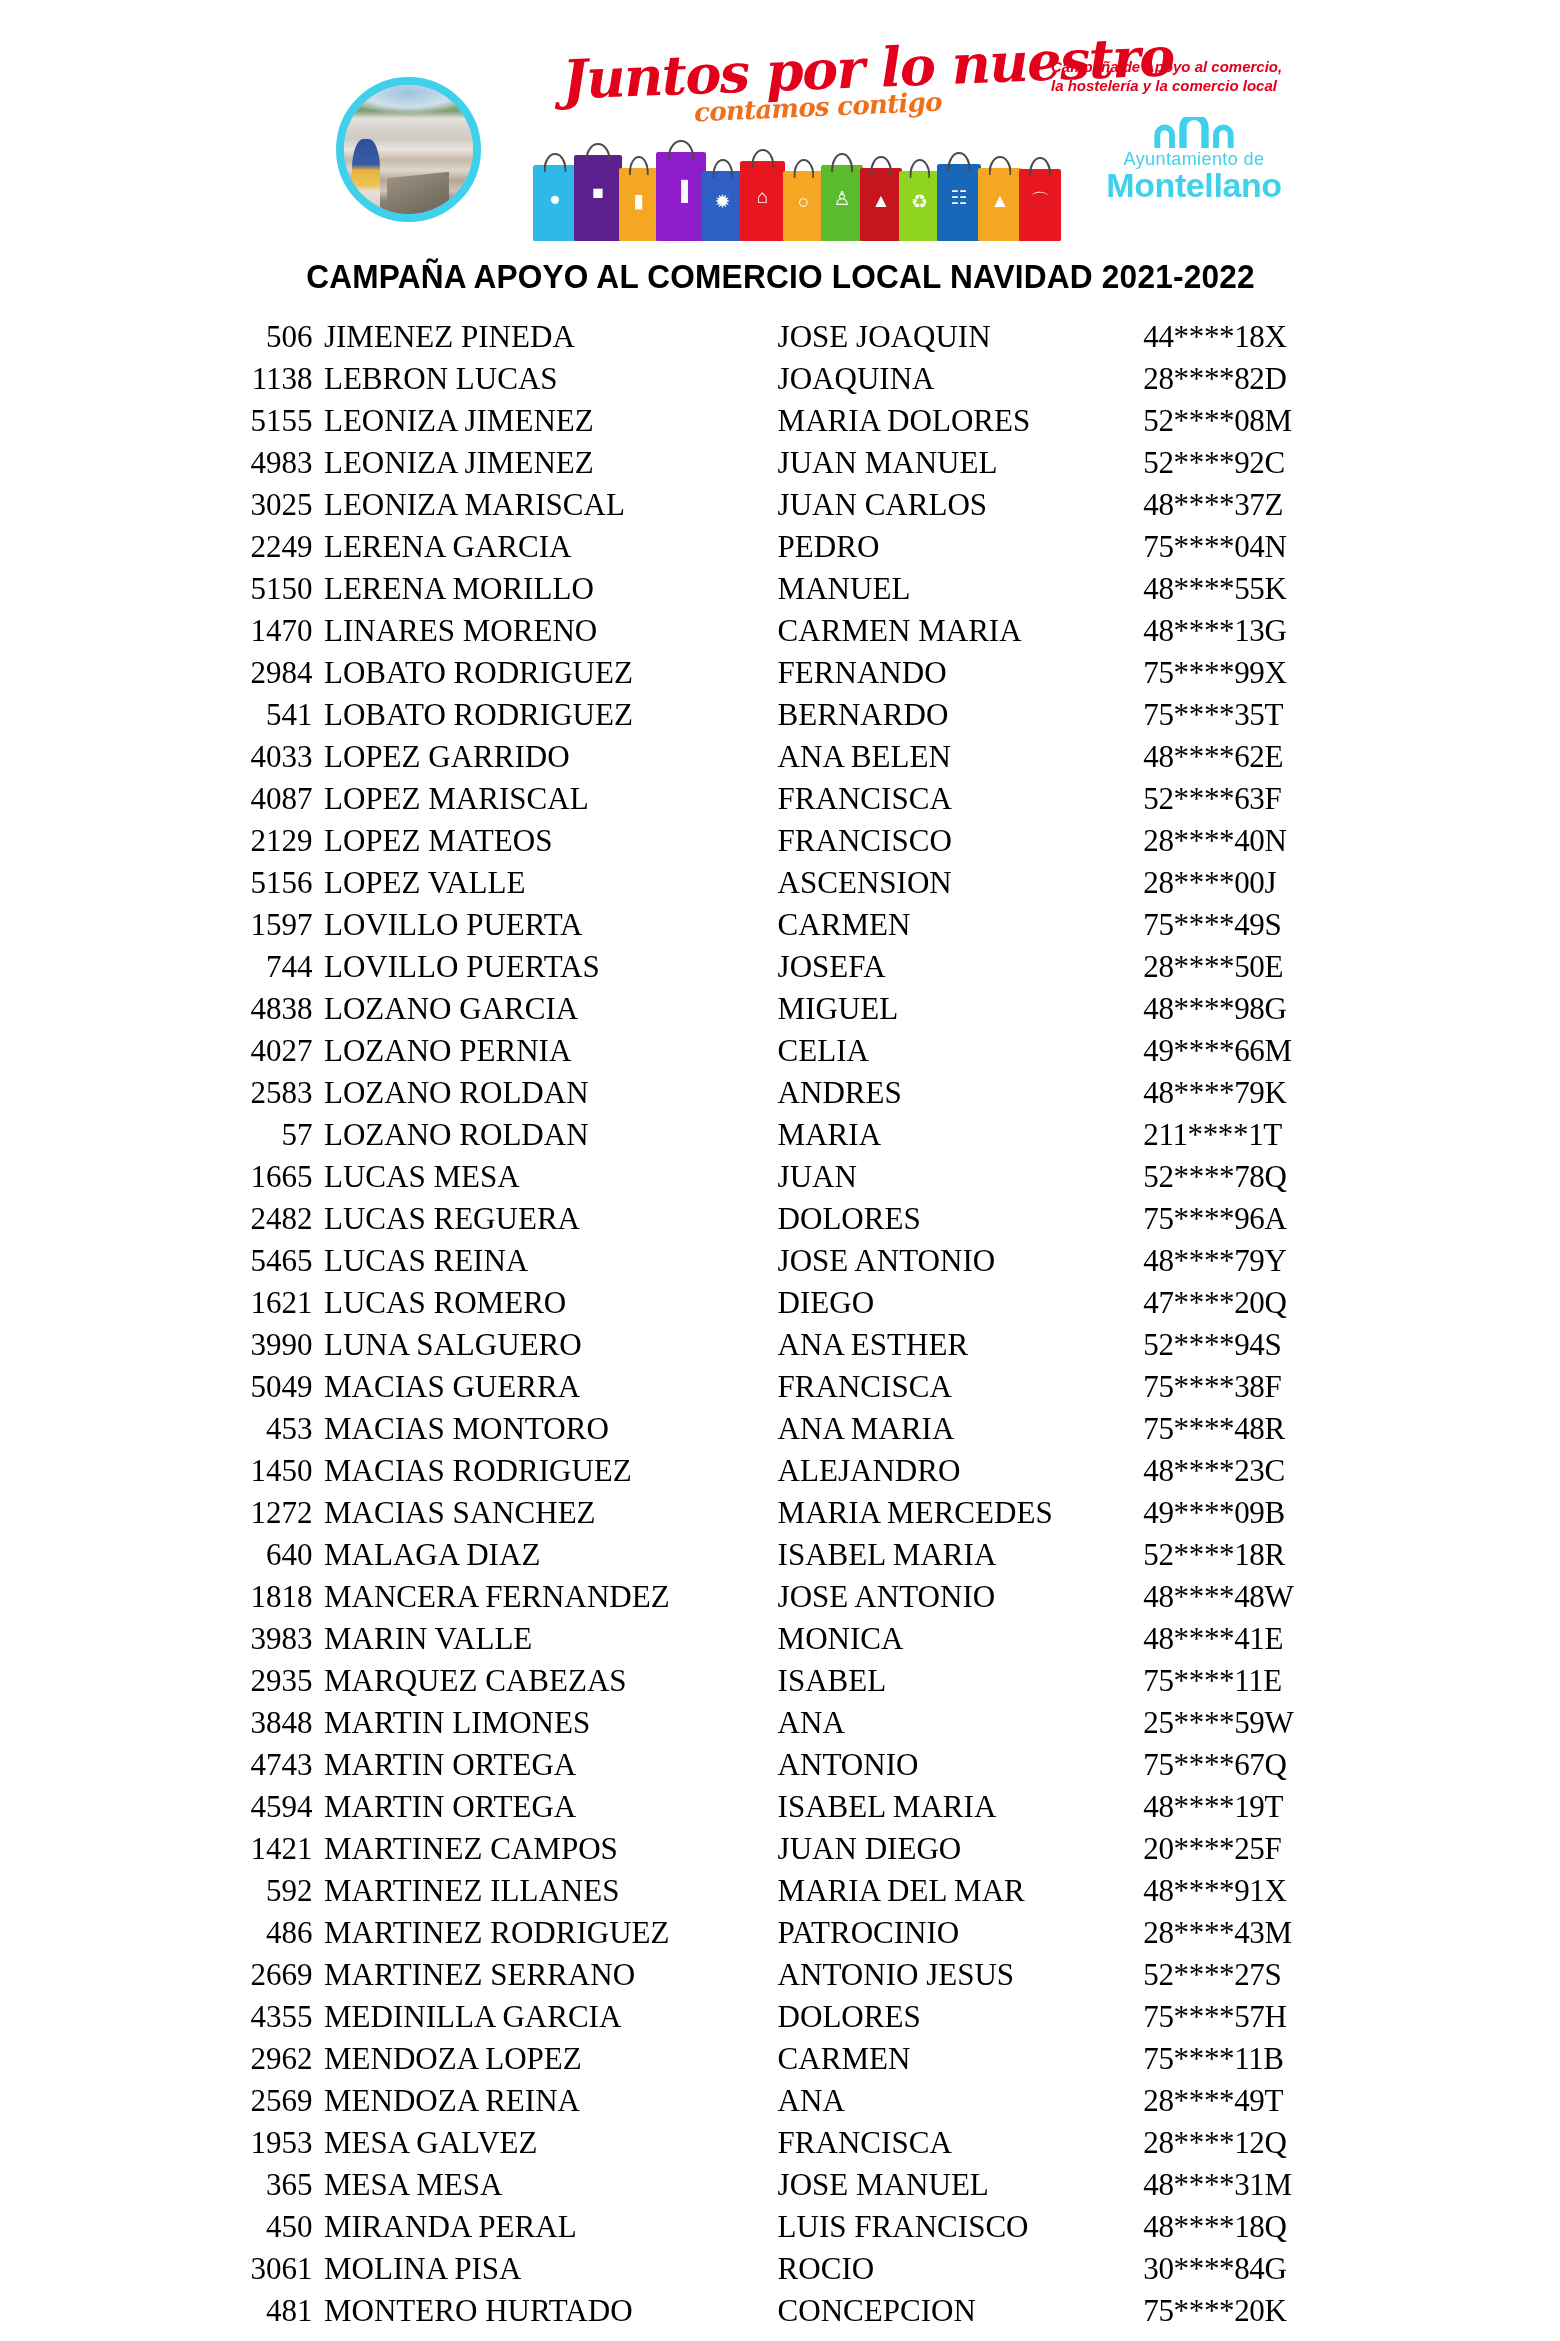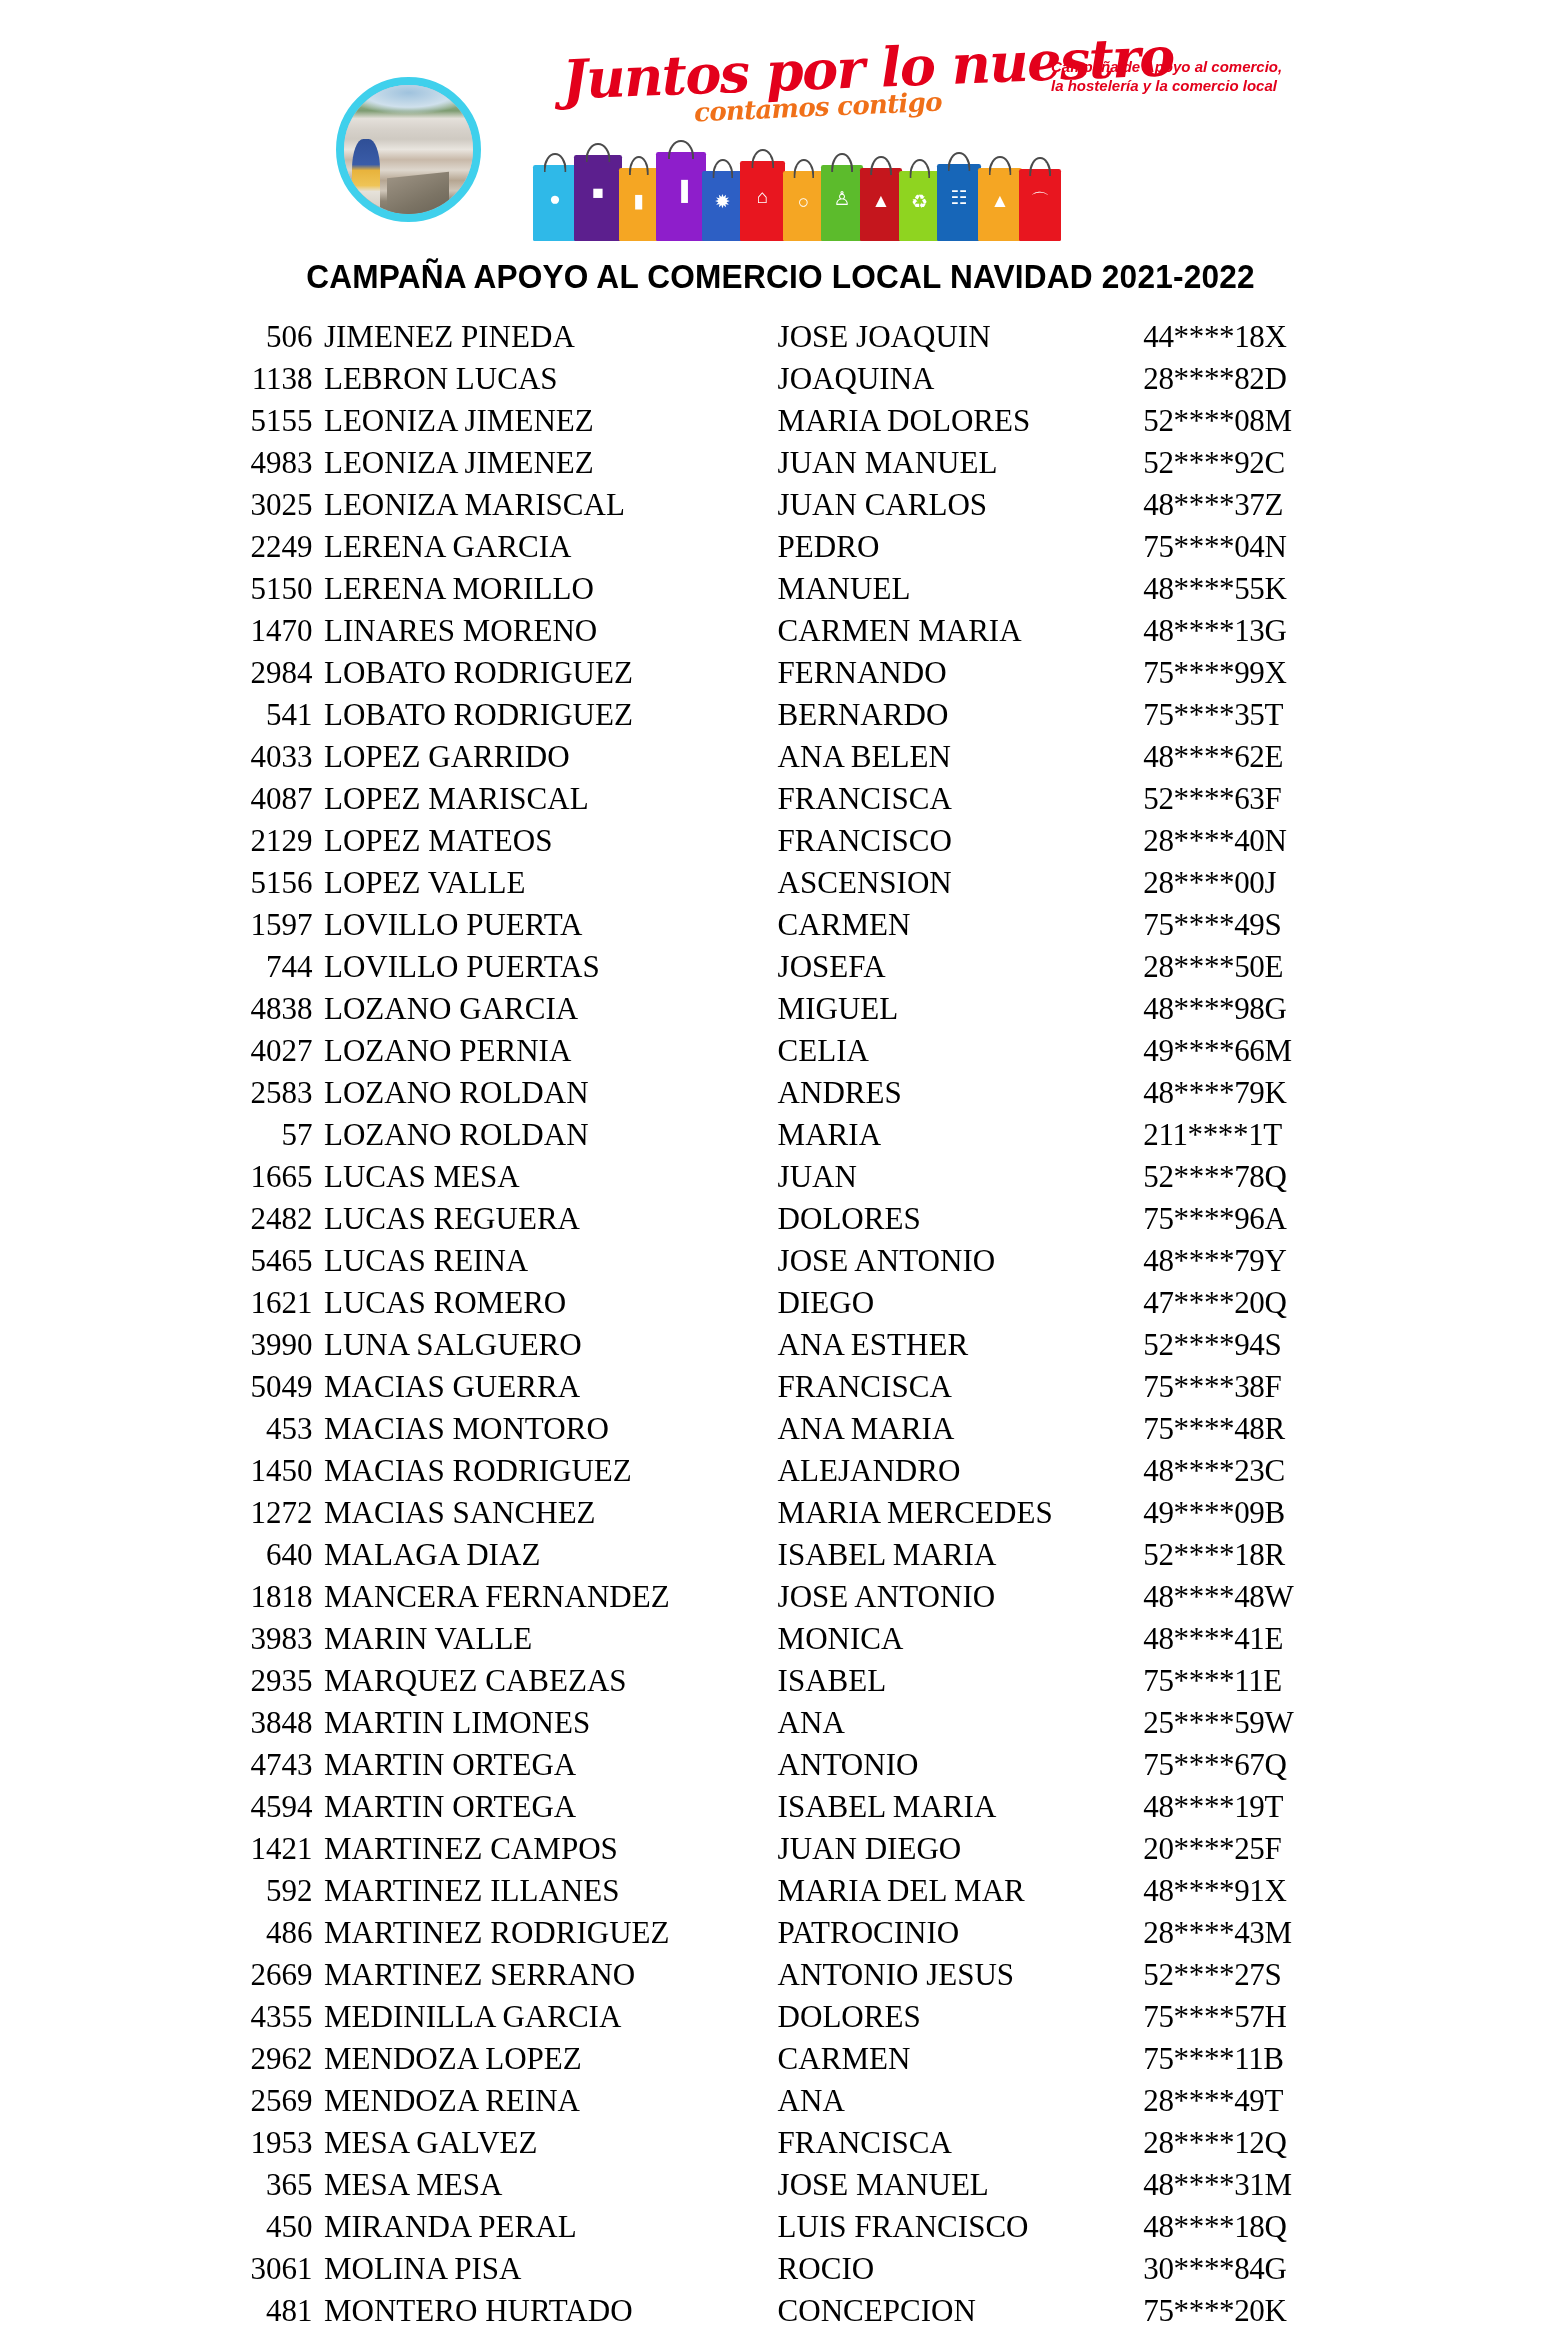--- a/index.html
+++ b/index.html
@@ -306,20 +306,31 @@
       </div>
 
     <div class="script-main">Juntos por lo nuestro</div>
     <div class="script-sub">contamos contigo</div>
 
     <div class="caption">
       <div>Campaña de Apoyo al comercio,</div>
       <div>la hostelería y la comercio local</div>
     </div>
 
+    <div class="ayto">
+      <div class="ayto-arches">
+        <svg width="88" height="31" viewBox="0 0 120 42" aria-hidden="true">
+          <path d="M6 42 L6 24 A14 14 0 0 1 34 24 L34 42 L26 42 L26 24 A6 6 0 0 0 14 24 L14 42 Z" fill="#3fd0ec"></path>
+          <path d="M40 42 L40 14 A20 20 0 0 1 80 14 L80 42 L70 42 L70 14 A10 10 0 0 0 50 14 L50 42 Z" fill="#3fd0ec"></path>
+          <path d="M86 42 L86 24 A14 14 0 0 1 114 24 L114 42 L106 42 L106 24 A6 6 0 0 0 94 24 L94 42 Z" fill="#3fd0ec"></path>
+        </svg>
+      </div>
+      <div class="ayto-line1">Ayuntamiento de</div>
+      <div class="ayto-line2">Montellano</div>
+    </div>
 
   </div>
 </div>
 
 <div class="doc-title">CAMPAÑA APOYO AL COMERCIO LOCAL NAVIDAD 2021-2022</div>
 
 <div class="listing">
     <div class="row">
       <div class="c-num">506</div>
       <div class="c-surname">JIMENEZ PINEDA</div>

